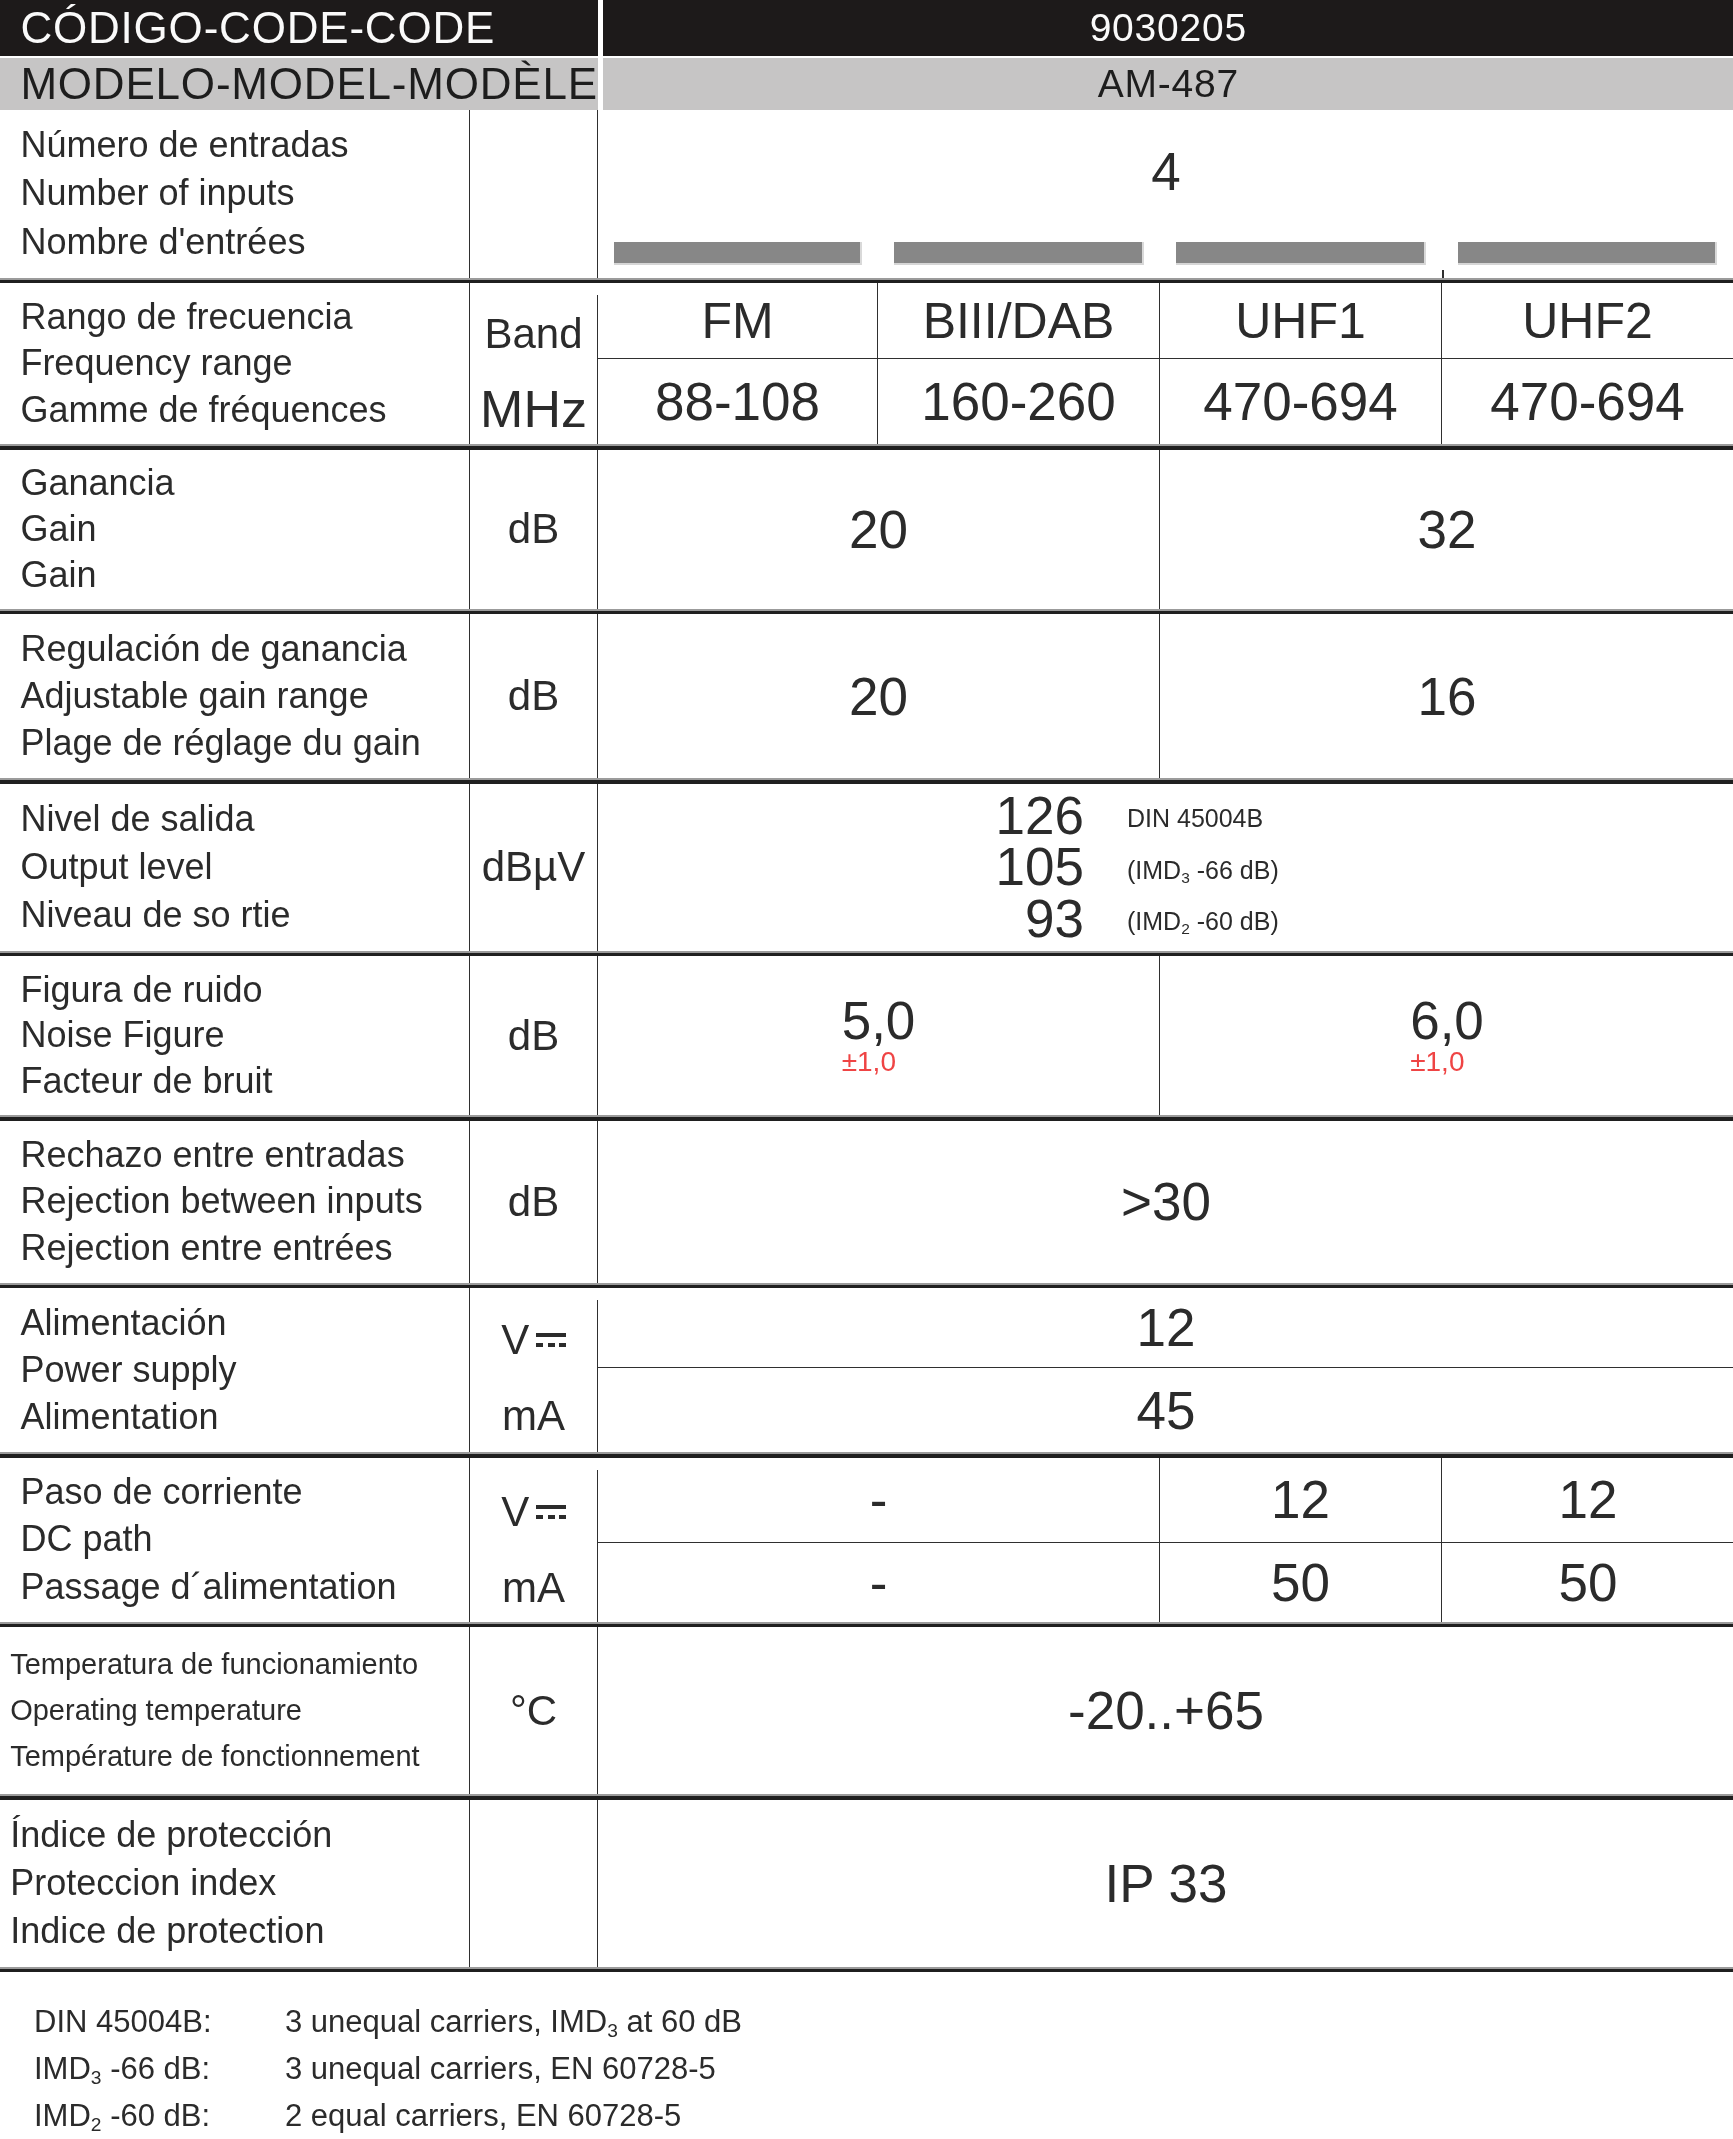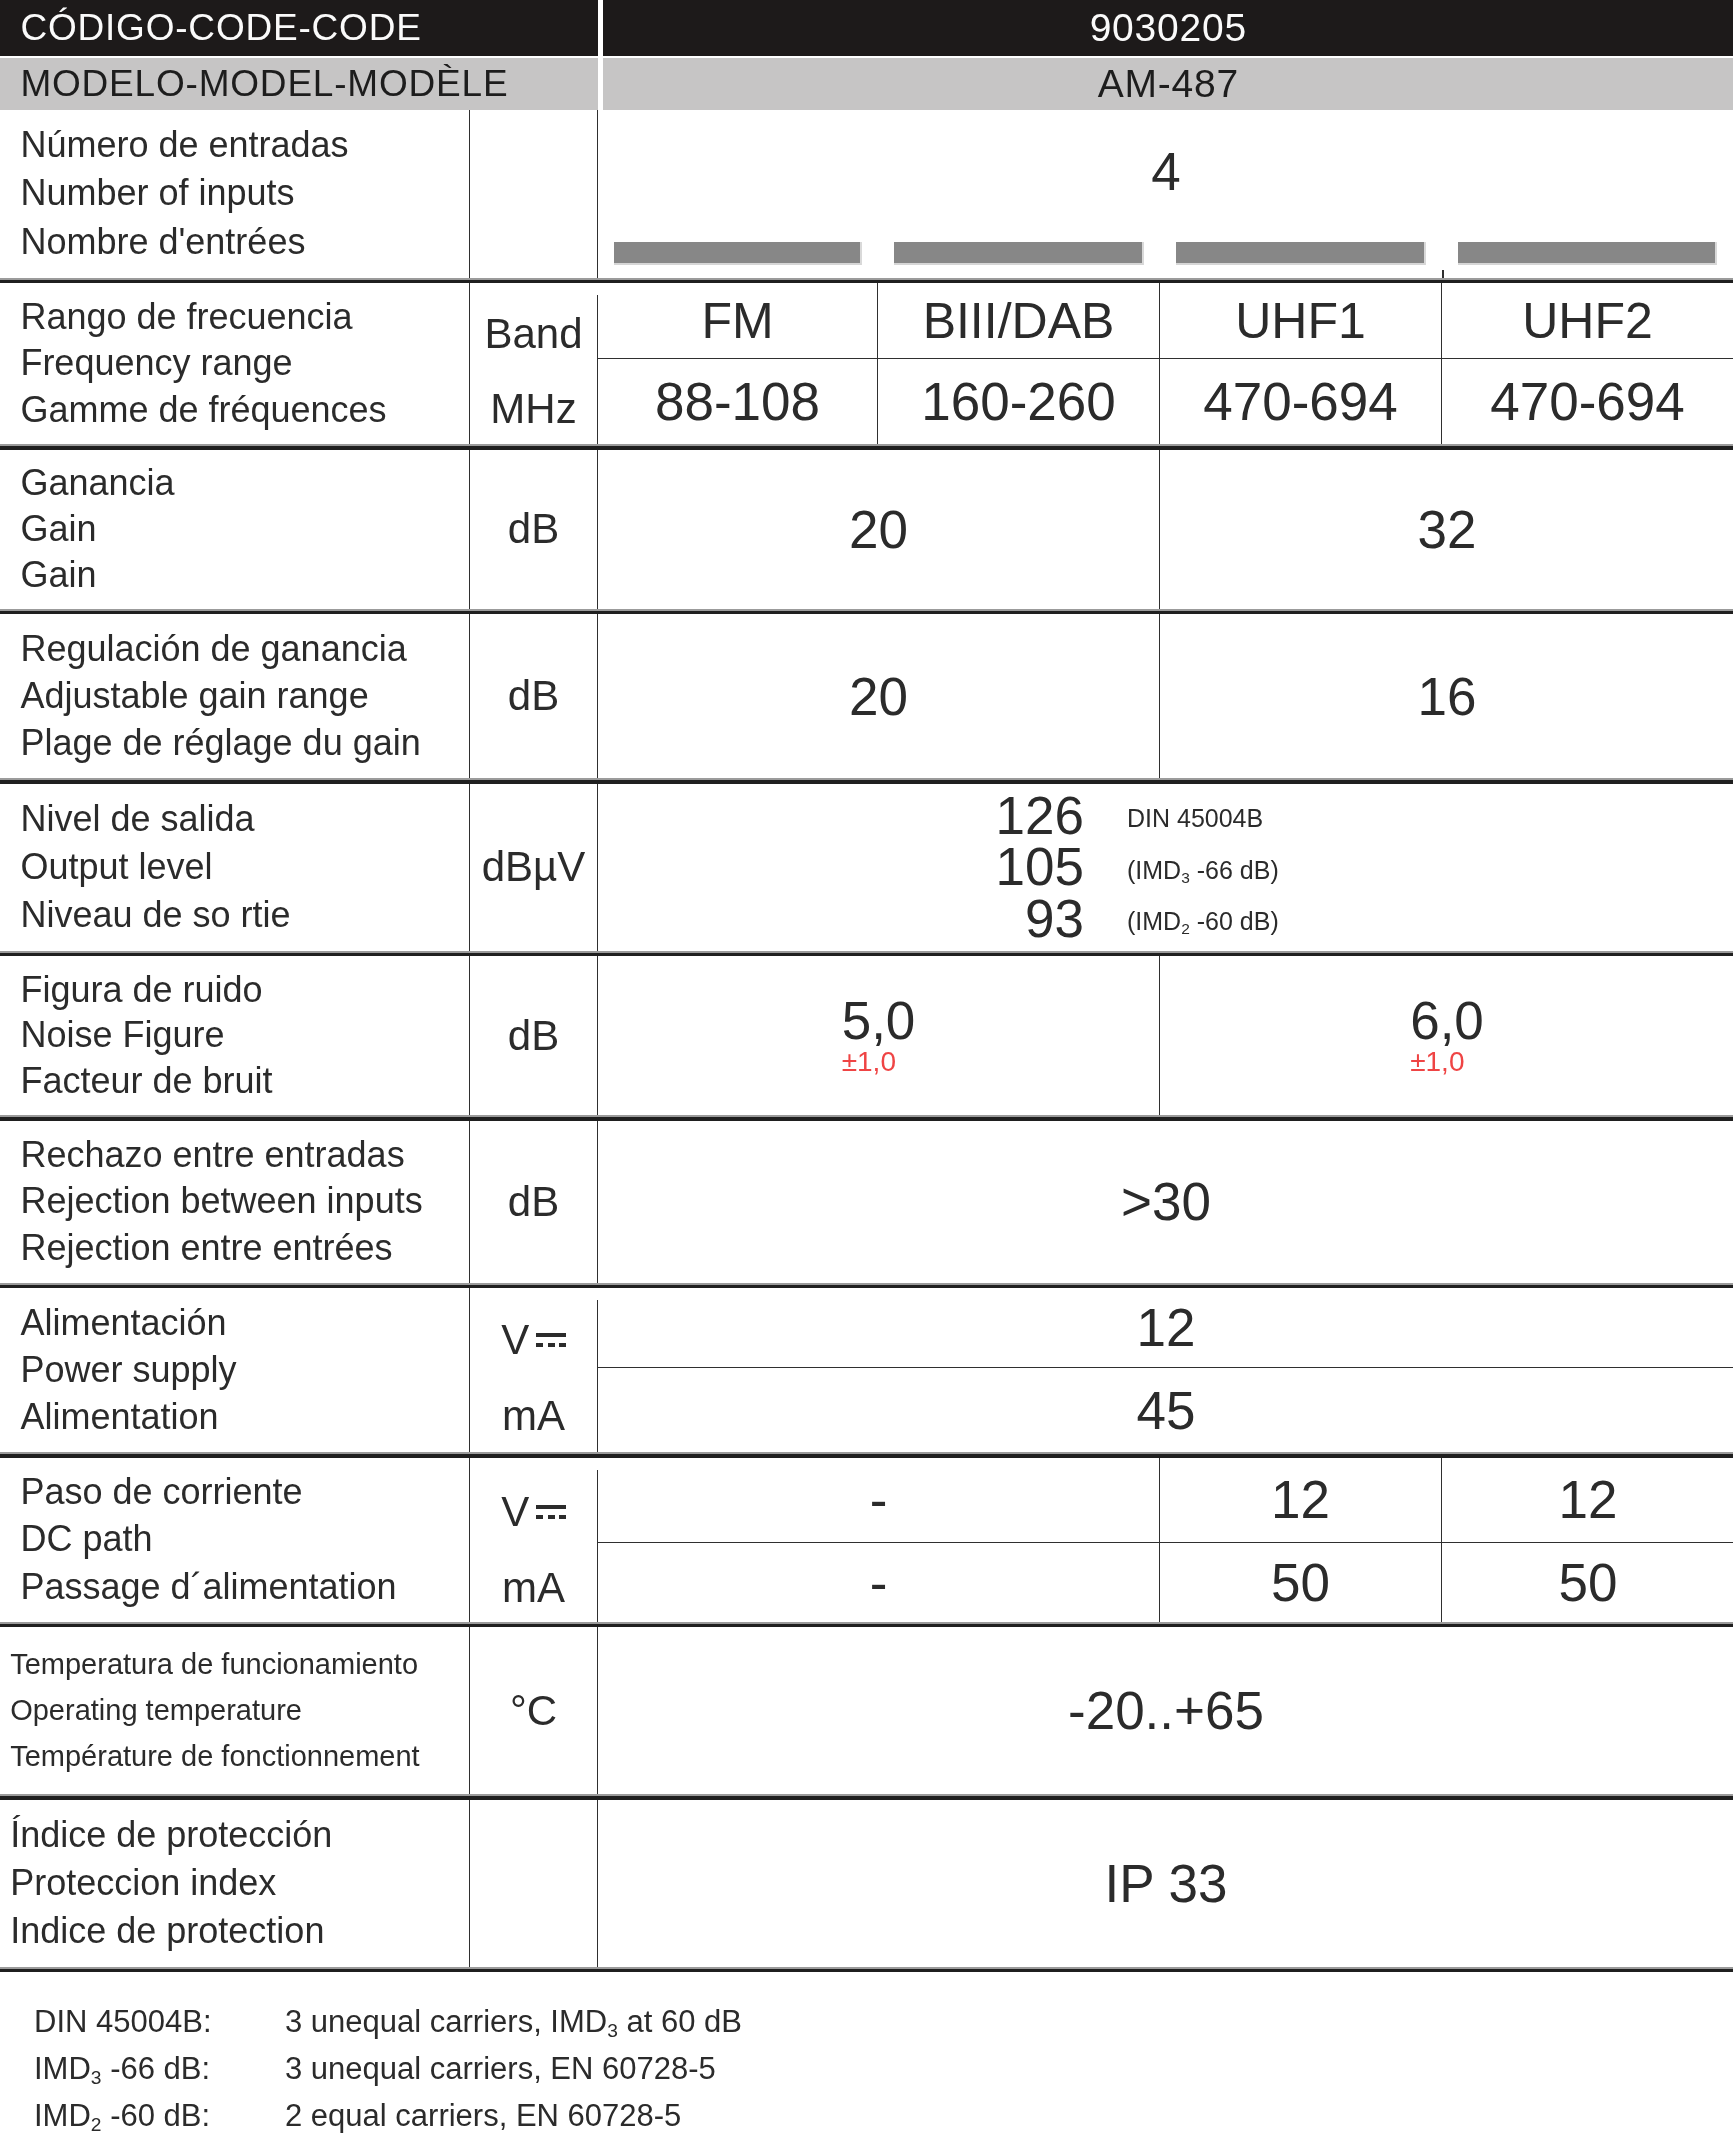--- a/index.html
+++ b/index.html
@@ -9,21 +9,21 @@
     background:#ffffff;
     font-family:"Liberation Sans","DejaVu Sans",sans-serif;
     color:#2b2b2b;
     overflow:hidden;
   }
   
   .hdr{display:flex;}
   .hdr-black{height:56px;margin-top:0;}
   .hdr-gray{height:52px;margin-top:1.6px;}
   .h-label{width:598px;box-sizing:border-box;display:flex;align-items:center;
-           padding-left:20.4px;font-size:37px;letter-spacing:0.8px;}
+           padding-left:20.4px;font-size:44px;letter-spacing:0.8px;}
   .h-gap{width:4.7px;}
   .h-value{flex:1;display:flex;align-items:center;justify-content:center;font-size:39px;letter-spacing:0.8px;}
   .hdr-black .h-label,.hdr-black .h-value{background:#1d1a1a;color:#fafafa;}
   .hdr-gray .h-label,.hdr-gray .h-value{background:#c6c5c5;color:#1d1d1d;}
 
   
   .row{display:flex;width:1734px;box-sizing:border-box;}
   .lab{width:470px;box-sizing:border-box;border-right:1.6px solid #2f2f2f;
        display:flex;flex-direction:column;justify-content:space-evenly;
        padding:7.8px 6.3px 7.8px 20.4px;font-size:36px;line-height:1.12;}
@@ -55,21 +55,21 @@
 
   
   .freq-vals{flex:1;display:flex;}
   .band-col{box-sizing:border-box;display:flex;flex-direction:column;border-right:1.6px solid #2f2f2f;}
   .band-col.last{border-right:none;}
   .band-col .band-name{height:76px;box-sizing:border-box;border-bottom:1.6px solid #2f2f2f;
        display:flex;align-items:center;justify-content:center;font-size:50px;}
   .band-col .band-range{flex:1;display:flex;align-items:center;justify-content:center;font-size:53px;}
   .bc1{width:280px;} .bc2{width:282px;} .bc3{width:282px;} .bc4{width:291px;}
   .freq-unit-top{height:78px;display:flex;align-items:center;justify-content:center;font-size:42px;}
-  .freq-unit-bot{flex:1;display:flex;align-items:center;justify-content:center;font-size:42px;}
+  .freq-unit-bot{flex:1;display:flex;align-items:center;justify-content:center;font-size:52px;}
 
   
   .pair-left{width:562px;box-sizing:border-box;border-right:1.6px solid #2f2f2f;
        display:flex;align-items:center;justify-content:center;font-size:53px;}
   .pair-right{flex:1;display:flex;align-items:center;justify-content:center;font-size:53px;}
   .noise-block{display:inline-block;text-align:left;}
   .noise-main{font-size:53px;line-height:1.0;}
   .noise-tol{font-size:28px;line-height:1.1;color:#ef4444;}
 
   

